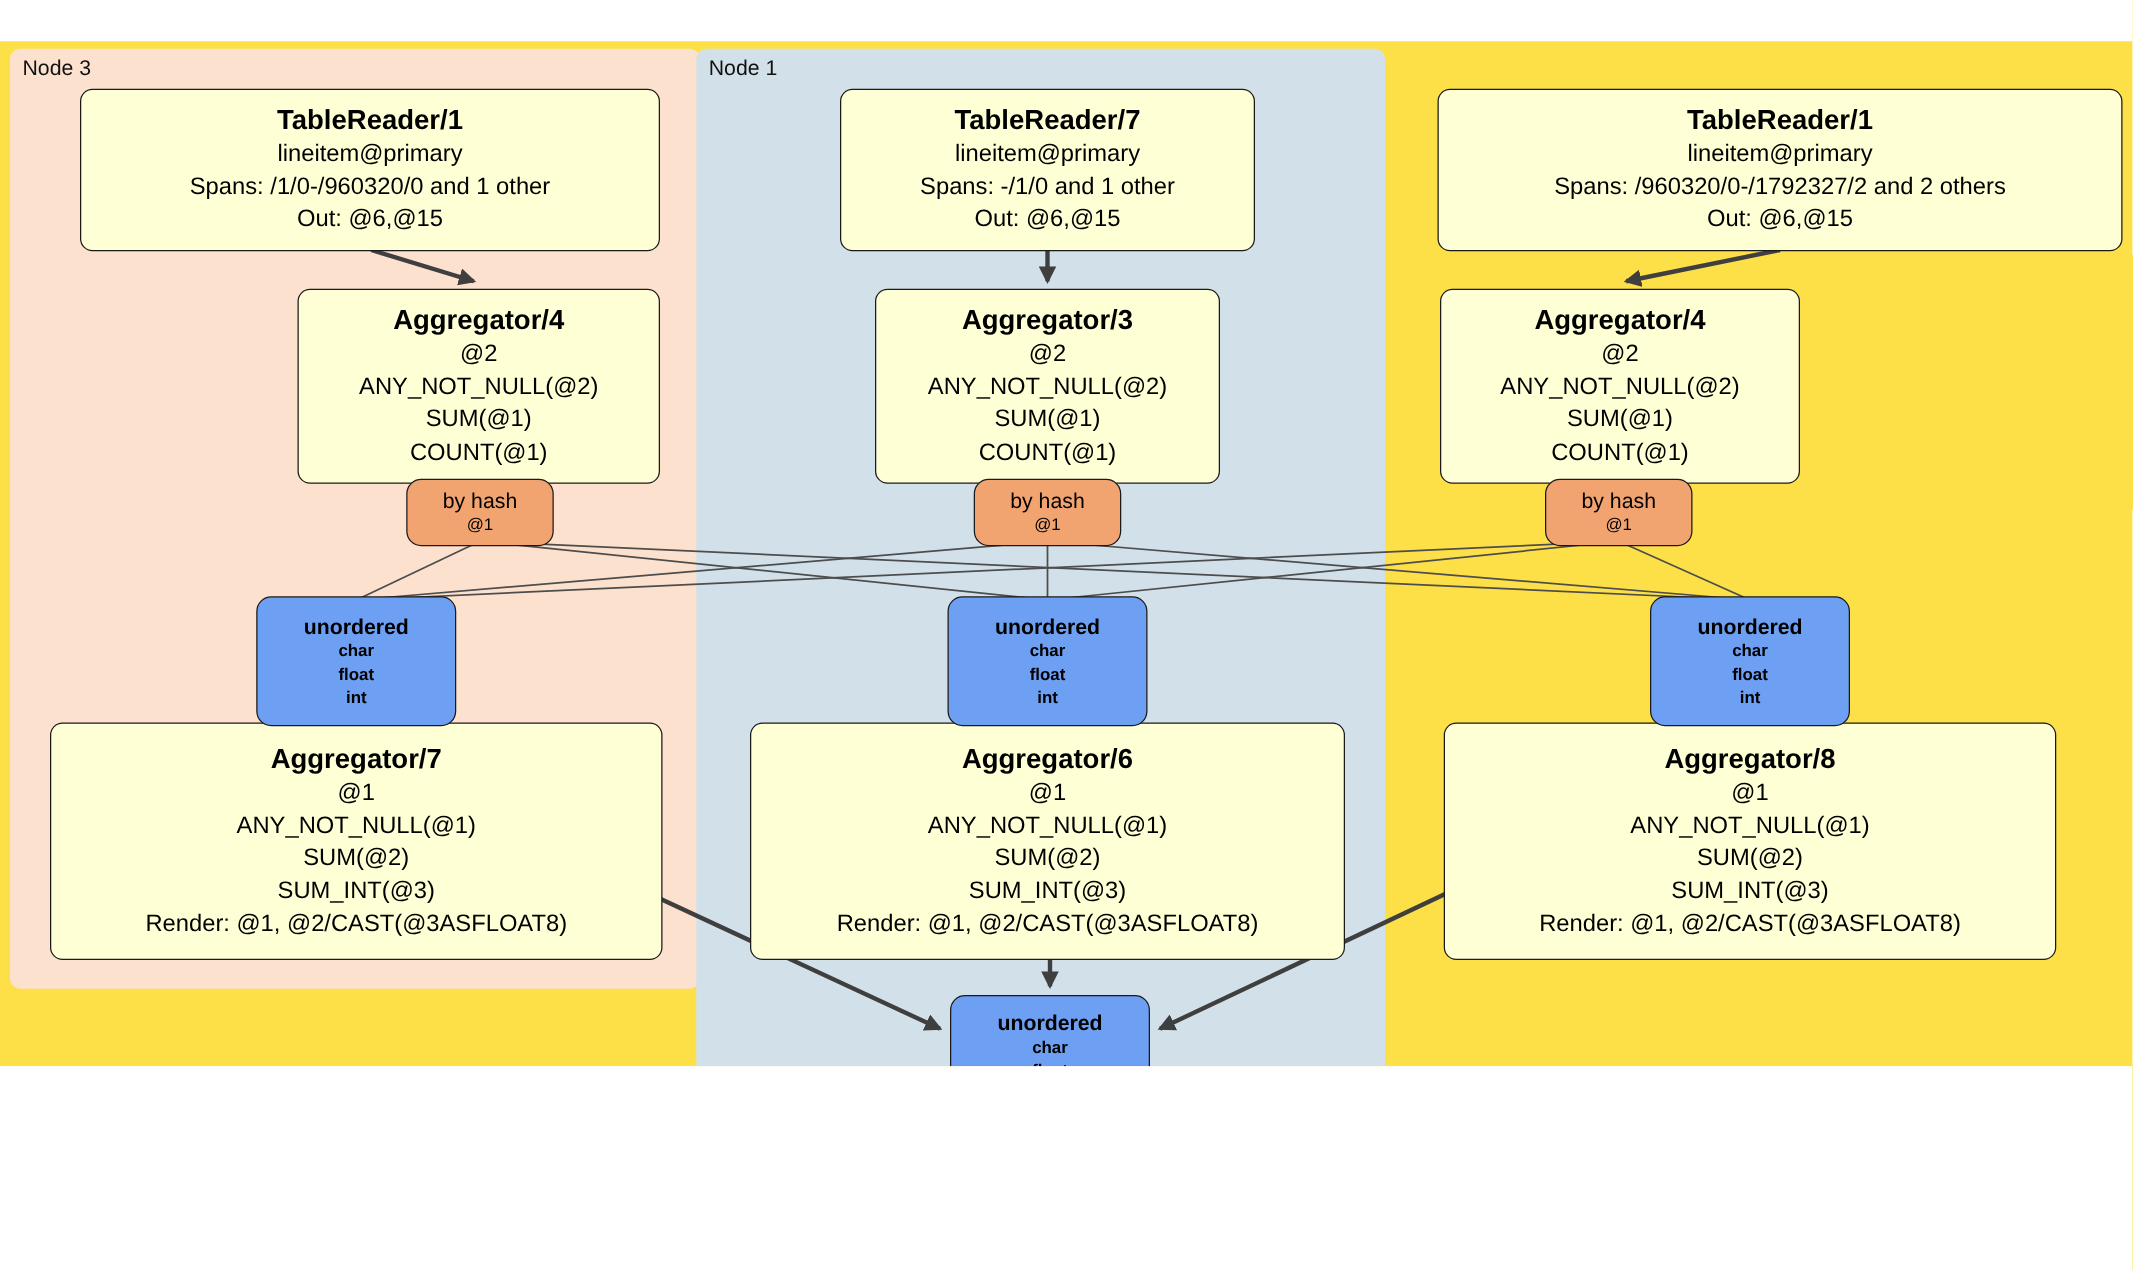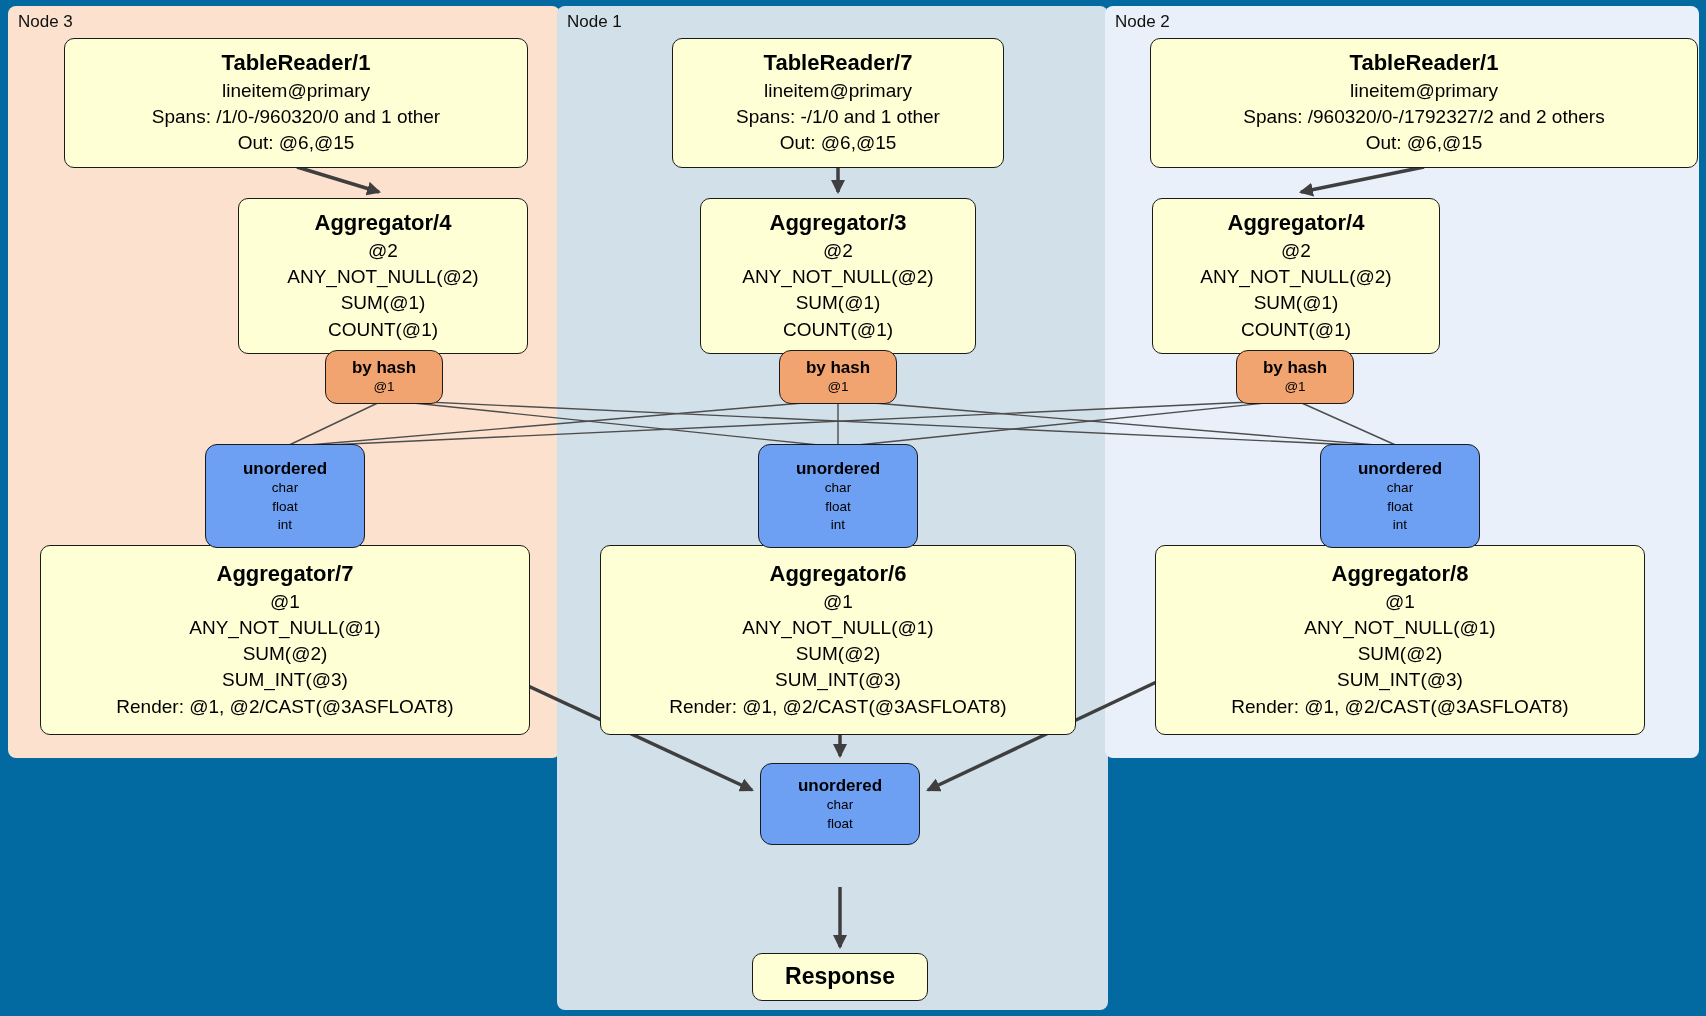--- a/index.html
+++ b/index.html
@@ -1,53 +1,50 @@
 <!DOCTYPE html>
 <html><head>
 <meta charset="utf-8">
 <style>
   * { margin:0; padding:0; box-sizing:border-box; }
   html,body { background:#ffffff; }
   body { font-family:"Liberation Sans","DejaVu Sans",sans-serif; color:#000; }
-  .canvas { position:relative; width:1706px; height:1016px; background:#0369a1; overflow:hidden; }
+  .canvas { position:relative; width:1706px; height:820px; background:#fde047; overflow:hidden;margin-top:33px; }
 
   .panel { position:absolute; border-radius:8px; }
   .panel-label { position:absolute; top:6px; left:10px; font-size:17px; color:#101010; }
 
   .edges { position:absolute; left:0; top:0; z-index:1; }
 
   .box { position:absolute; z-index:2; background:#ffffd6; border:1.4px solid #1a1a1a;
          border-radius:10px; display:flex; flex-direction:column; justify-content:center;
          align-items:center; text-align:center; padding:6px 10px; }
   .box-title { font-weight:bold; font-size:22px; line-height:1.3; white-space:nowrap; }
   .box-line  { font-size:19px; line-height:1.38; white-space:nowrap; }
 
   .router { z-index:3; background:#f2a470; border-radius:12px; }
-  .router-title { font-weight:bold; font-size:17px; line-height:1.2;text-align:center; }
+  .router-title { font-weight:normal; font-size:17px; line-height:1.2;text-align:center; }
   .router-sub   { font-size:13.5px; line-height:1.25; }
 
   .sync { z-index:3; background:#6d9ff3; border-radius:12px; }
   .sync-title { font-weight:bold; font-size:17px; line-height:1.25; }
-  .sync-line  { font-size:13.5px; line-height:1.35; }
+  .sync-line  { font-size:13.5px; line-height:1.35;font-weight:bold; }
 
   .noop-title, .response-title { font-weight:bold; font-size:23px; line-height:1.1; white-space:nowrap; }
 </style>
 </head>
 <body>
 
 <div class="canvas">
 
   <div class="panel" style="left:8px;top:6px;width:552px;height:752px;background:#fce1cf">
     <div class="panel-label">Node 3</div>
   </div>
   <div class="panel" style="left:557px;top:6px;width:551px;height:1004px;background:#d2e1e9">
     <div class="panel-label">Node 1</div>
-  </div>
-  <div class="panel" style="left:1105px;top:6px;width:594px;height:752px;background:#e9f0f9">
-    <div class="panel-label">Node 2</div>
   </div>
 
   <svg class="edges" width="1706" height="1016" viewBox="0 0 1706 1016">
     <defs>
       <marker id="arrow" viewBox="0 0 10 10" refX="8.5" refY="5" markerWidth="4" markerHeight="4" orient="auto">
         <path d="M0,0 L10,5 L0,10 z" fill="#3f3f3f"></path>
       </marker>
     </defs>
 
     <g stroke="#4d4d4d" stroke-width="1.4" fill="none">

